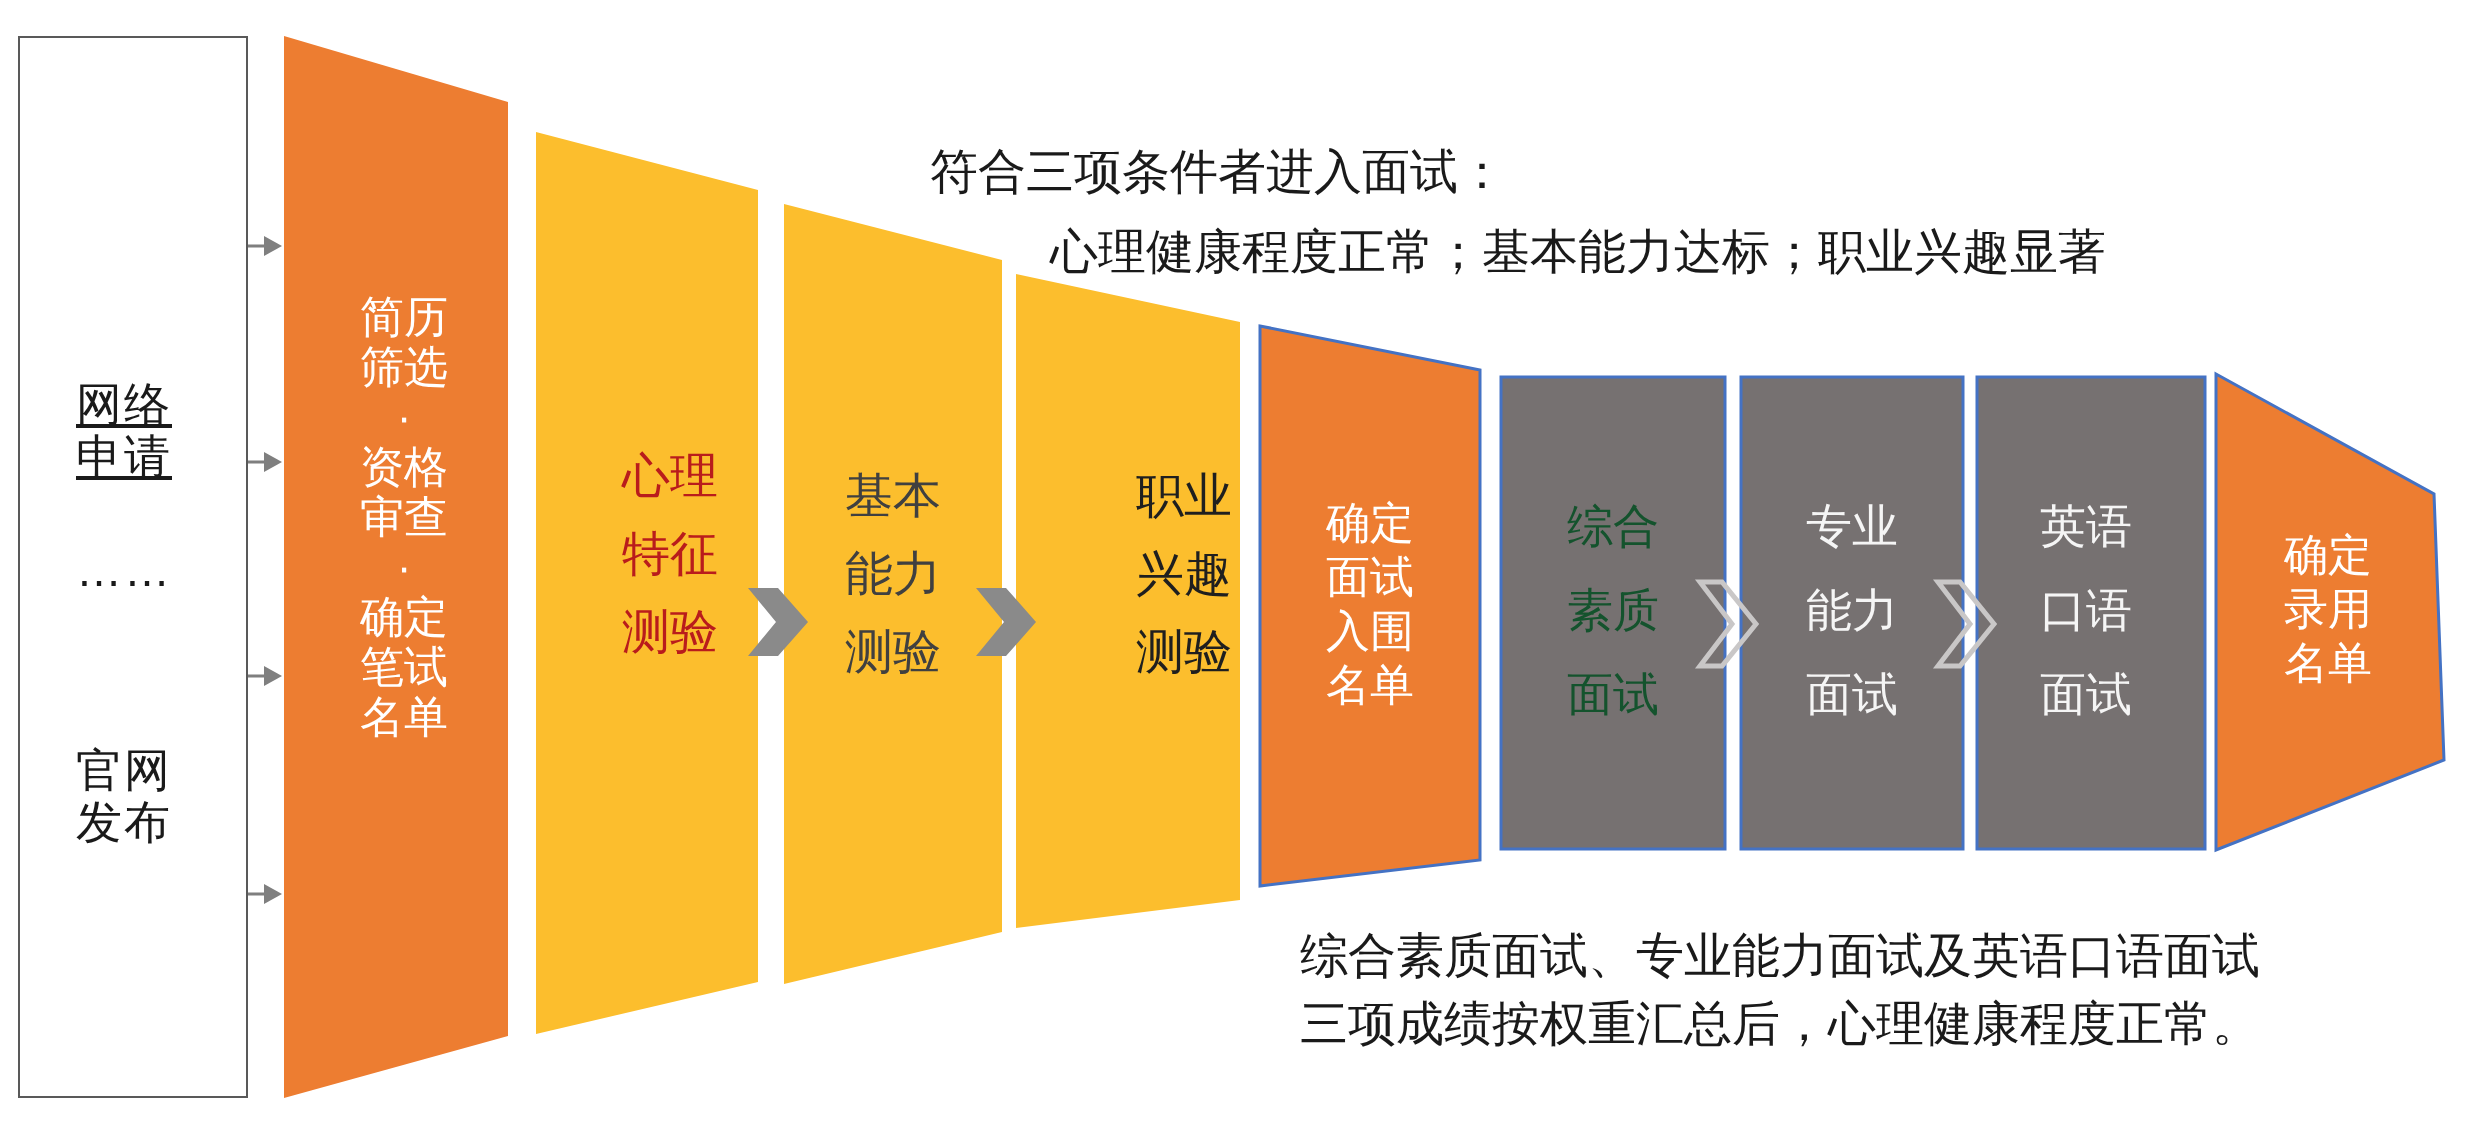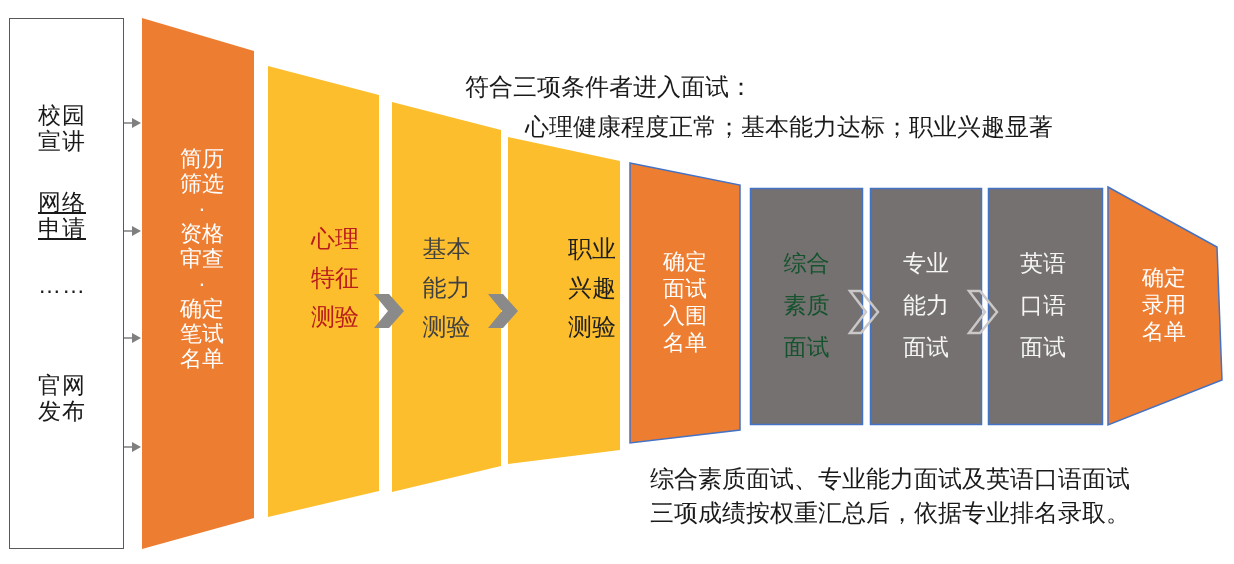--- a/index.html
+++ b/index.html
@@ -78,22 +78,20 @@
       <line x1="103" y1="338" x2="132" y2="338" stroke-width="1.5"></line>
       <polygon points="132,333 141,338 132,343" stroke="none"></polygon>
     </g>
     <g fill="#7F7F7F" stroke="#7F7F7F">
       <line x1="103" y1="447" x2="132" y2="447" stroke-width="1.5"></line>
       <polygon points="132,442 141,447 132,452" stroke="none"></polygon>
     </g>
   </svg>
 
   <div class="source-box"></div>
-  <div class="source-item si0">校园
-宣讲</div>
   <div class="source-item si1">网络
 申请</div>
   <div class="source-item si2">……</div>
   <div class="source-item si3">官网
 发布</div>
 
   <div class="stage-label t-a">简历
 筛选
 ·
 资格
@@ -124,15 +122,15 @@
   <div class="stage-label t-h">英语
 口语
 面试</div>
   <div class="stage-label t-i">确定
 录用
 名单</div>
 
   <div class="annotation ann-top-1">符合三项条件者进入面试：</div>
   <div class="annotation ann-top-2">心理健康程度正常；基本能力达标；职业兴趣显著</div>
   <div class="annotation ann-bot-1">综合素质面试、专业能力面试及英语口语面试</div>
-  <div class="annotation ann-bot-2">三项成绩按权重汇总后，依据专业排名录取。</div>
+  <div class="annotation ann-bot-2">三项成绩按权重汇总后，心理健康程度正常。</div>
 
 </div>
 
 </body></html>

